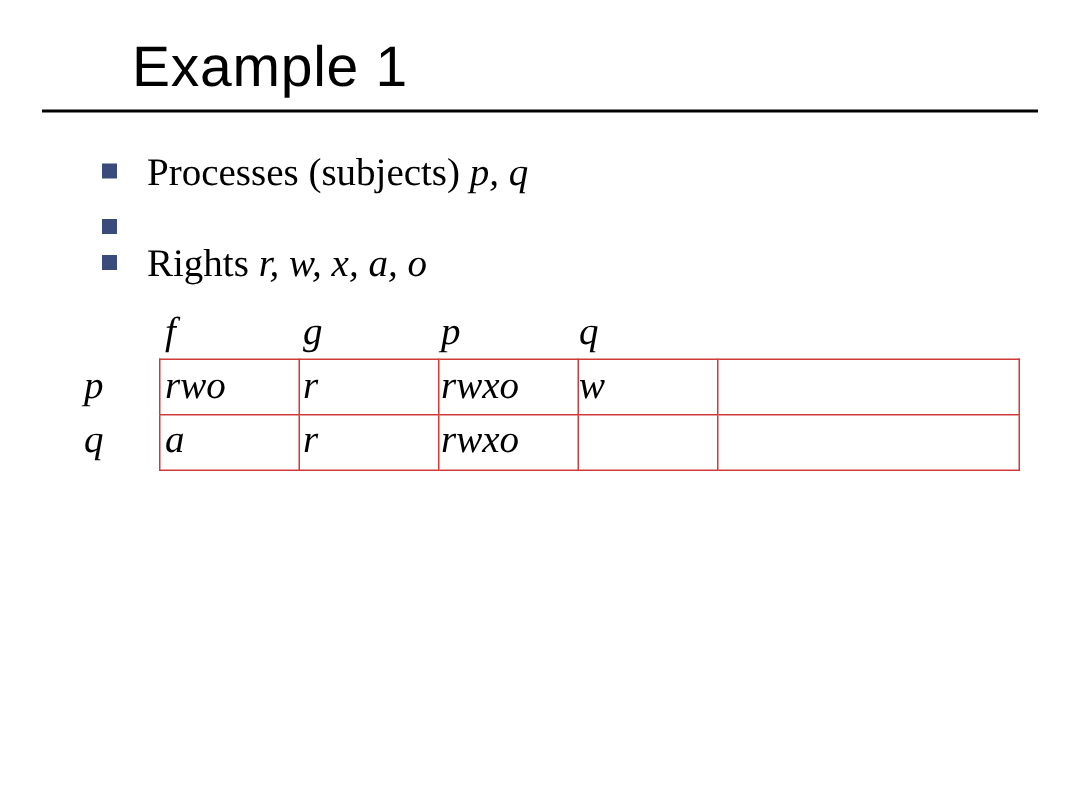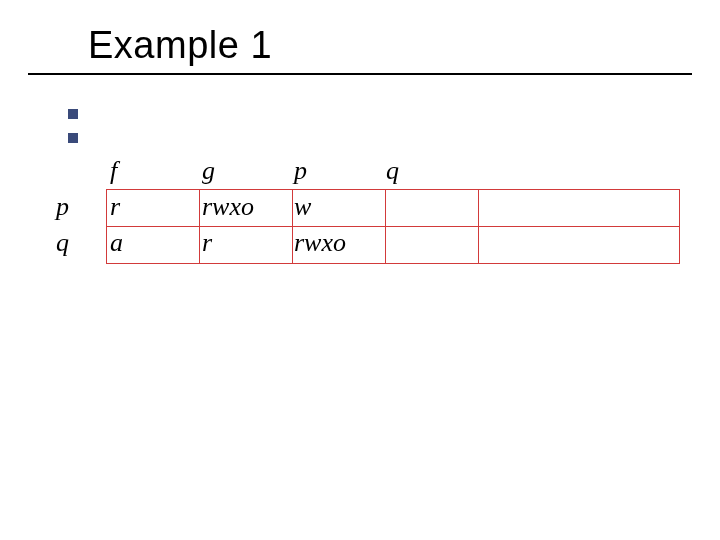--- a/index.html
+++ b/index.html
@@ -111,42 +111,52 @@
 <body>
 
 <div class="slide">
 
   <h1 class="title">Example 1</h1>
   <hr class="rule">
 
   <ul class="bullets">
     <li>
       <span class="sq"></span>
+      <span>
+        <span>Processes (subjects) </span><span class="it">p, q</span>
+      </span>
     </li>
     <li>
       <span class="sq"></span>
+    </li>
+    <li>
+      <span class="sq"></span>
+      <span>
+        <span>Rights </span><span class="it">r, w, x, a, o</span>
+      </span>
     </li>
   </ul>
 
   <div class="matrix-wrap">
 
     <div class="rowlabels">
       <div class="spacer">.</div>
       <div>p</div>
       <div>q</div>
     </div>
 
     <div class="grid">
       <div class="grid-row">
         <div class="cell">f</div>
         <div class="cell">g</div>
         <div class="cell">p</div>
         <div class="cell">q</div>
       </div>
       <div class="grid-row">
+        <div class="cell">rwo</div>
         <div class="cell">r</div>
         <div class="cell">rwxo</div>
         <div class="cell">w</div>
       </div>
       <div class="grid-row">
         <div class="cell">a</div>
         <div class="cell">r</div>
         <div class="cell">rwxo</div>
       </div>
     </div>

